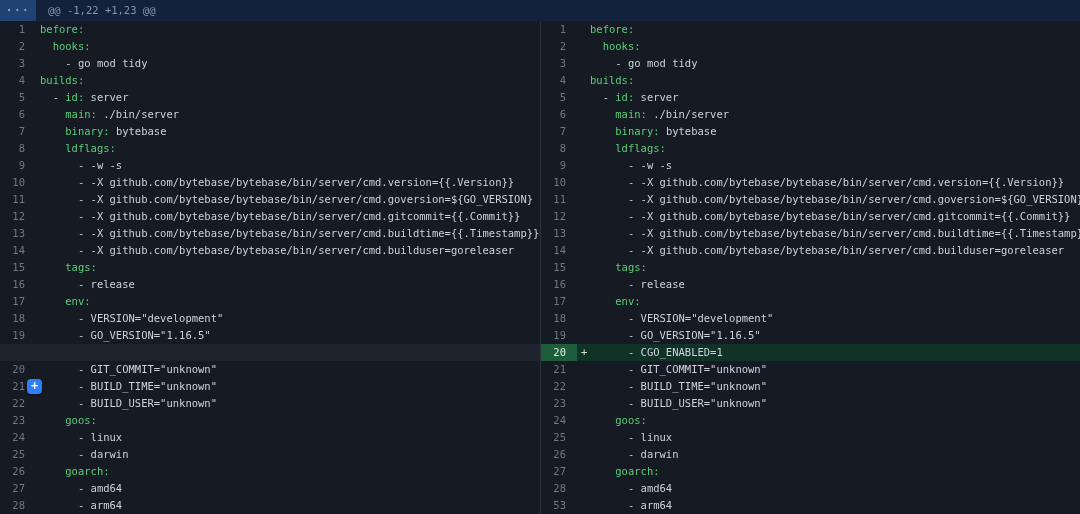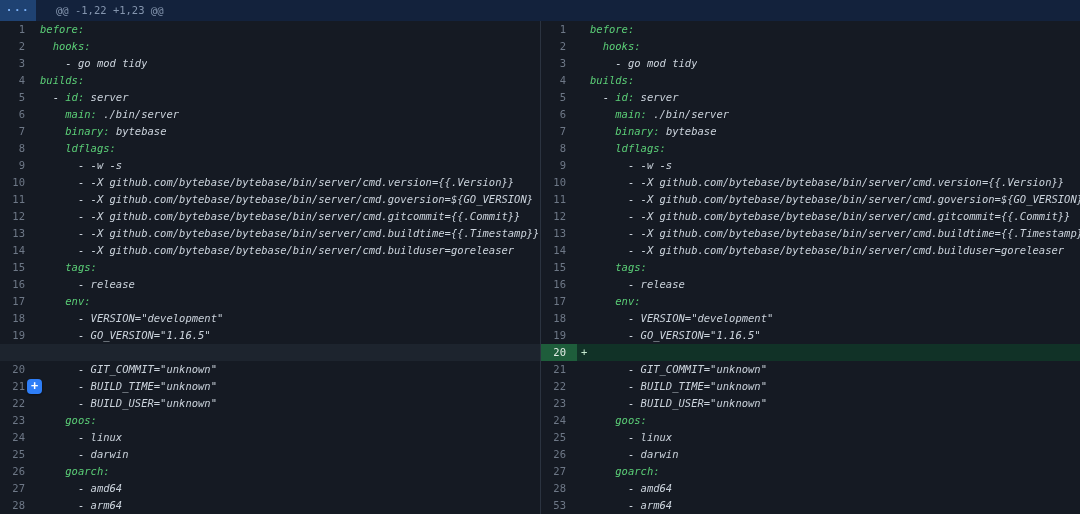--- a/index.html
+++ b/index.html
@@ -11,36 +11,36 @@
   }
   .diff-viewer{width:1080px;height:514px;display:flex;flex-direction:column;}
 
   
   .hunk{display:flex;height:21px;line-height:21px;background:#13223c;flex:none;}
   .expand-btn{
     width:36px;flex:none;background:#1f4272;color:#7cb1f7;
     text-align:center;letter-spacing:1.5px;font-weight:bold;cursor:pointer;
     font-size:11px;
   }
-  .hunk-text{padding-left:20px;color:#8495ae;white-space:pre;}
+  .hunk-text{padding-left:12px;color:#8495ae;white-space:pre;}
 
   
   .panes{display:flex;flex:1;}
   .pane{width:540px;flex:none;overflow:hidden;box-sizing:border-box;}
   .pane-right{border-left:1px solid #2b3340;}
 
   
   .row{display:flex;height:17px;line-height:17px;position:relative;}
   .gutter{
     width:36px;flex:none;box-sizing:border-box;
     text-align:right;padding-right:11px;color:#6e7887;cursor:pointer;
   }
   .marker{width:13px;flex:none;box-sizing:border-box;padding-left:4px;color:#c6e9cf;}
   .pane-left .code{padding-left:4px;}
-  .code{white-space:pre;overflow:hidden;font-style:italic;}
+  .code{white-space:pre;overflow:hidden;}
   .k{color:#5bce77;}
 
   .row.add{background:#113227;}
   .row.add .gutter{background:#1e5d3b;color:#e3ece6;}
   .row.gap{background:#1d242e;}
 
   
   .comment-btn{
     position:absolute;left:27px;top:1px;width:15px;height:15px;
     background:#2e7ef7;border-radius:4px;color:#ffffff;
@@ -268,20 +268,21 @@
           <span class="code"><span>      - VERSION="development"</span></span>
         </div>
         <div class="row ctx">
           <span class="gutter">19</span>
           <span class="marker"></span>
           <span class="code"><span>      - GO_VERSION="1.16.5"</span></span>
         </div>
         <div class="row add">
           <span class="gutter">20</span>
           <span class="marker">+</span>
+          <span class="code"><span>      - CGO_ENABLED=1</span></span>
         </div>
         <div class="row ctx">
           <span class="gutter">21</span>
           <span class="marker"></span>
           <span class="code"><span>      - GIT_COMMIT="unknown"</span></span>
         </div>
         <div class="row ctx">
           <span class="gutter">22</span>
           <span class="marker"></span>
           <span class="code"><span>      - BUILD_TIME="unknown"</span></span>

